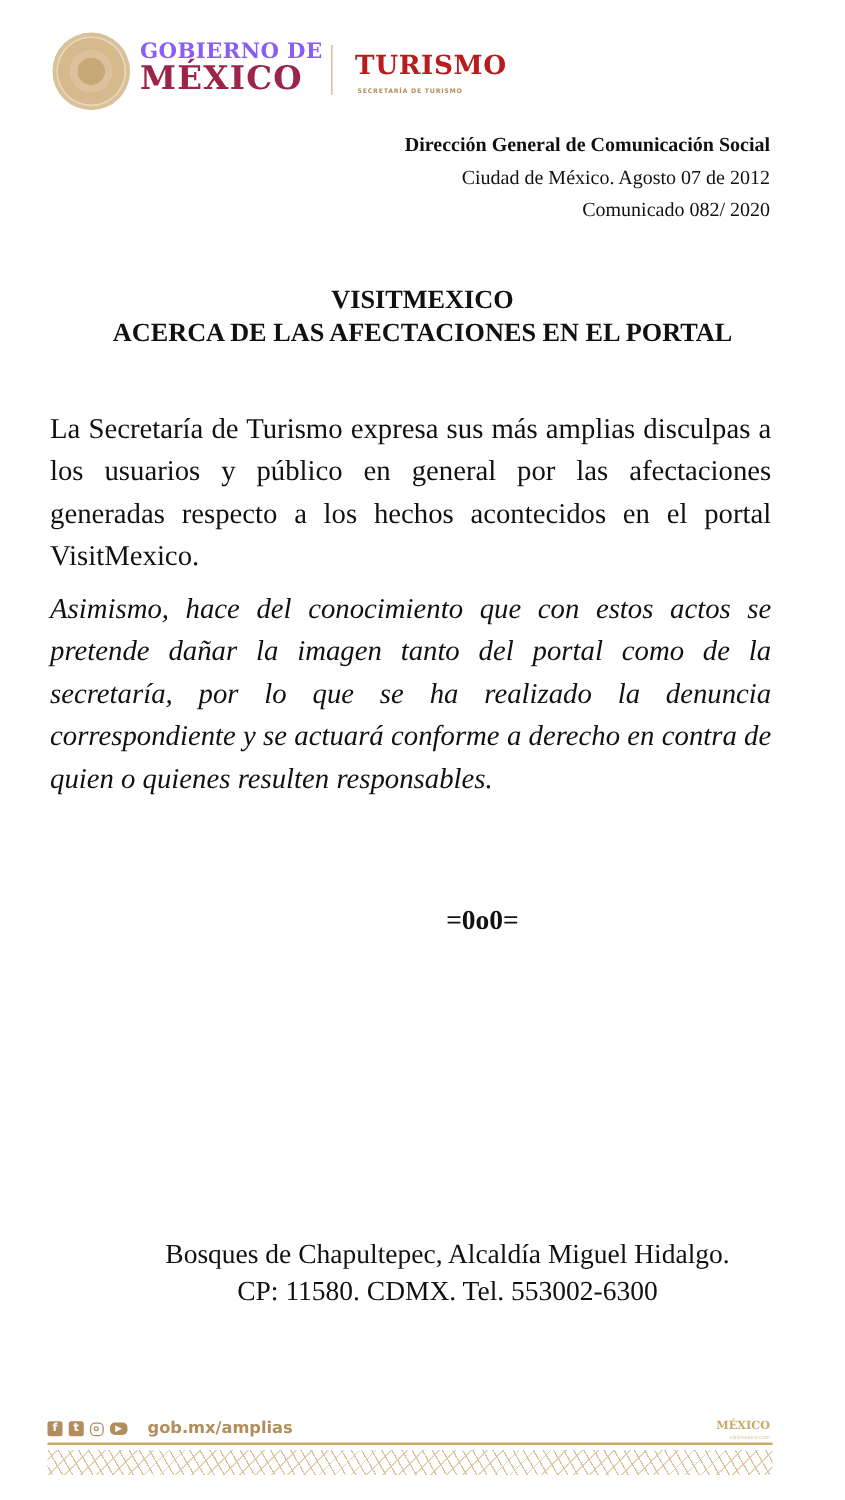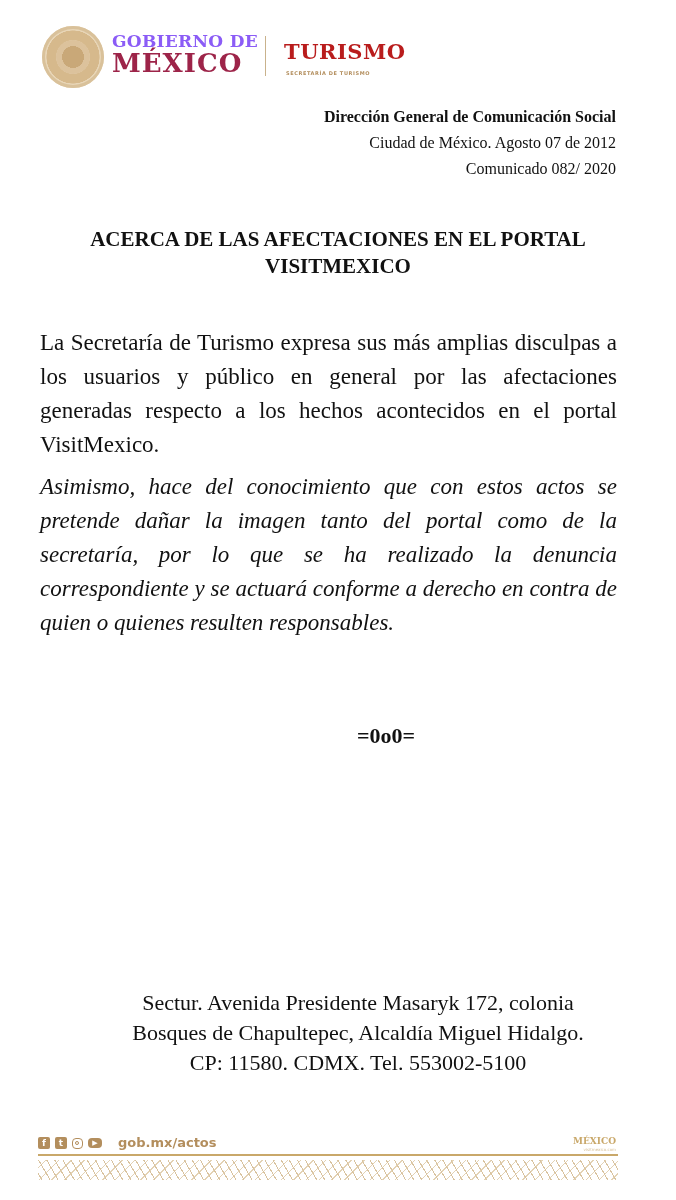--- a/index.html
+++ b/index.html
@@ -60,38 +60,37 @@
 <div class="abs gob2">MÉXICO</div>
 <div class="abs vdiv"></div>
 <div class="abs tur">TURISMO</div>
 <div class="abs tur-sub">SECRETARÍA DE TURISMO</div>
 
 <div class="abs hdr hdr1">Dirección General de Comunicación Social</div>
 <div class="abs hdr hdr2">Ciudad de México. Agosto 07 de 2012</div>
 <div class="abs hdr hdr3">Comunicado 082/ 2020</div>
 
 <div class="abs title">
+  <div>VISITMEXICO</div>
   <div>ACERCA DE LAS AFECTACIONES EN EL PORTAL</div>
-  <div>VISITMEXICO</div>
 </div>
 
 <div class="abs para p1">La Secretaría de Turismo expresa sus más amplias disculpas a los usuarios y público en general por las afectaciones generadas respecto a los hechos acontecidos en el portal VisitMexico.</div>
 <div class="abs para p2">Asimismo, hace del conocimiento que con estos actos se pretende dañar la imagen tanto del portal como de la secretaría, por lo que se ha realizado la denuncia correspondiente y se actuará conforme a derecho en contra de quien o quienes resulten responsables.</div>
 
 <div class="abs sep">=0o0=</div>
 
 <div class="abs addr">
-  <div>Sectur. Avenida Presidente Masaryk 172, colonia</div>
   <div>Bosques de Chapultepec, Alcaldía Miguel Hidalgo.</div>
-  <div>CP: 11580. CDMX. Tel. 553002-5100</div>
+  <div>CP: 11580. CDMX. Tel. 553002-6300</div>
 </div>
 
 <div class="abs social">
   <div class="sicon">f</div>
   <div class="sicon">t</div>
   <div class="sicon ig"></div>
   <div class="sicon yt">▶</div>
 </div>
-<div class="abs gobmx">gob.mx/actos</div>
+<div class="abs gobmx">gob.mx/amplias</div>
 <div class="abs mx-logo">MÉXICO</div>
 <div class="abs mx-sub">visitmexico.com</div>
 <div class="abs hline"></div>
 <div class="abs pattern"></div>
 
 </body></html>

